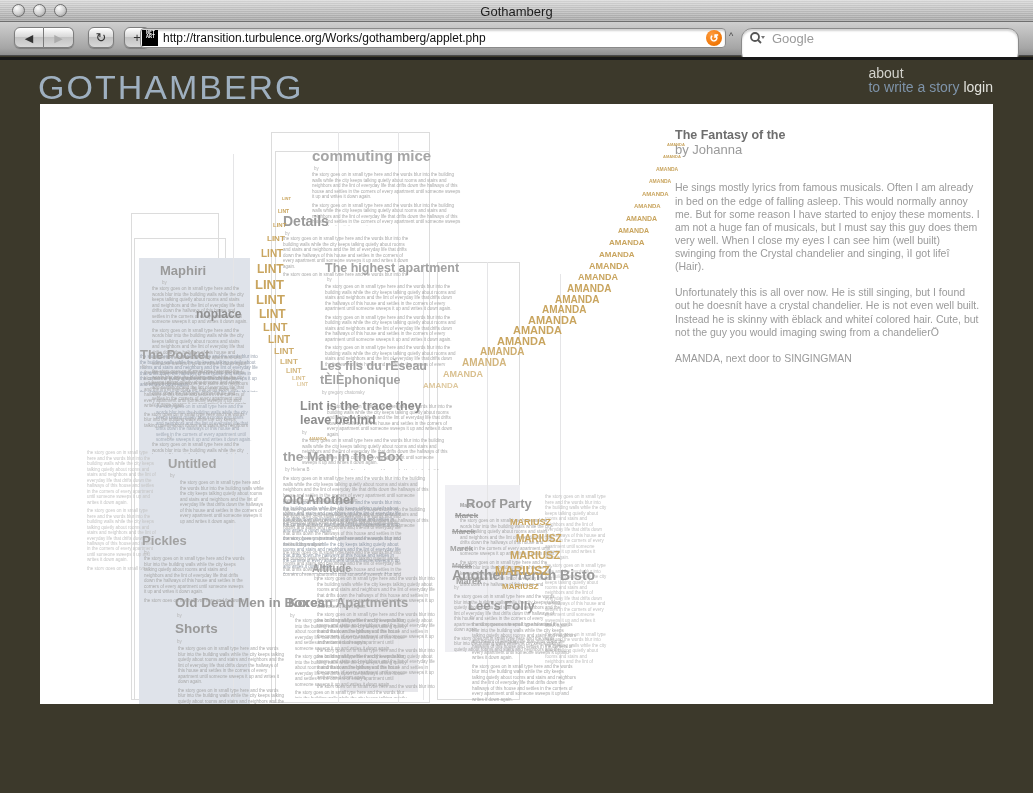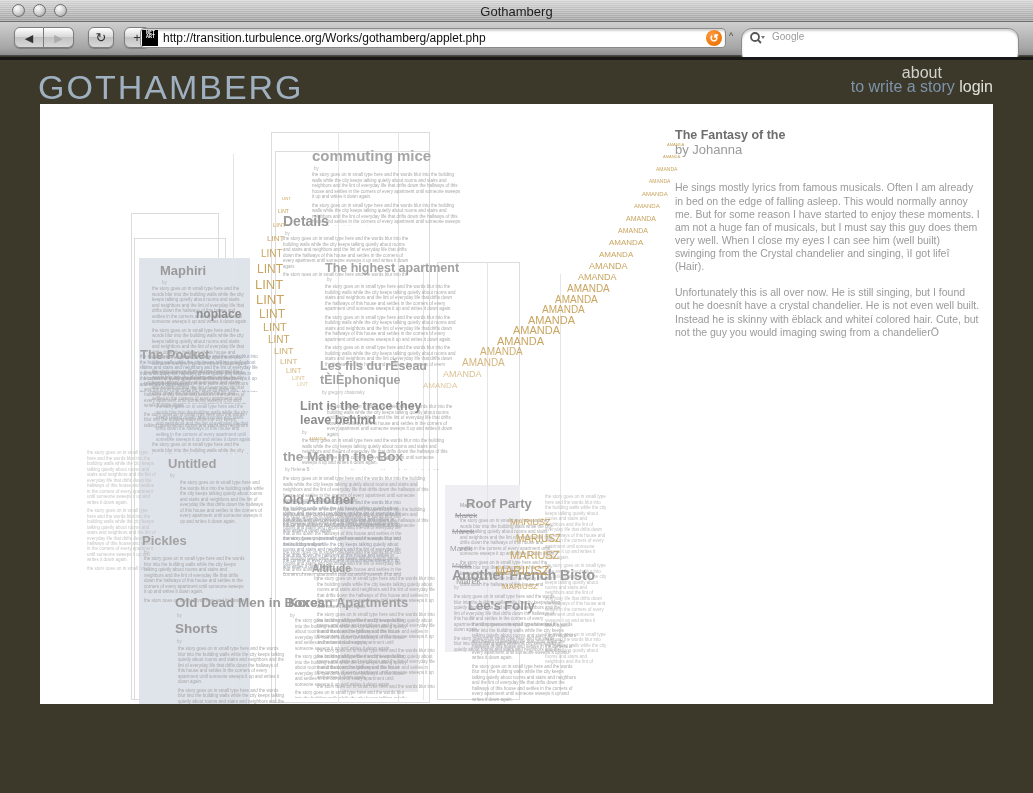--- a/index.html
+++ b/index.html
@@ -33,47 +33,47 @@
   .favicon { position:absolute; left:142px; top:8px; width:16px; height:16px; background:#000;
     color:#fff; font-family:"DejaVu Sans Mono", monospace; font-weight:bold;
     text-align:center; overflow:hidden; }
   .favicon .fv { font-size:9px; line-height:8px; transform:scale(.55); transform-origin:50% 0; width:180%; margin-left:-40%; }
   .snapback { position:absolute; left:706px; top:8px; width:16px; height:16px; border-radius:50%;
     background:radial-gradient(circle at 35% 30%, #ff9c3f, #ef7505 70%);
     color:#fff; font-size:11px; line-height:16px; text-align:center; font-weight:bold; }
   .caret { position:absolute; left:729px; top:9px; font-size:9px; color:#444; }
   .search-pill { position:absolute; left:741px; top:6px; width:278px; height:36px; background:#fff;
     border:1px solid #8a8a8a; border-radius:11px; box-shadow:inset 0 2px 2px rgba(0,0,0,.18);
-    font-size:10px; color:#9b9b9b; padding:2px 10px 4px 30px; }
+    font-size:13px; color:#9b9b9b; padding:2px 10px 4px 30px; }
   .mag { position:absolute; left:749px; top:9px; }
   .chrome-sep { position:absolute; left:0; top:57px; width:1033px; height:3px; background:#181818; }
 
   
   .page { position:absolute; left:0; top:60px; width:1033px; height:733px; background:#3c392b; }
   .logo { position:absolute; left:38px; top:8px; font-size:34px; letter-spacing:2px;
     color:#9fb0c0; font-family:"Liberation Sans", sans-serif; }
-  .hdr-links { position:absolute; right:40px; top:6px; text-align:center; font-size:16px; line-height:14px; }
+  .hdr-links { position:absolute; right:40px; top:6px; text-align:left; font-size:14px; line-height:14px; }
   .lnk-about { color:#d3d3cd; }
   .lnk-write { color:#7e93a9; }
   .lnk-login { color:#e2e2dc; }
   .hdr-links a { text-decoration:none; cursor:pointer; }
 
   .canvas { position:absolute; left:40px; top:44px; width:953px; height:600px; background:#fff; overflow:hidden; }
 
   .outline-rect { position:absolute; border:1px solid #dcdcdc; background:transparent; }
   .fill-rect { position:absolute; }
   .vline { position:absolute; width:1px; background:#e5e5e7; }
 
   .s-title { position:absolute; font-weight:bold; white-space:nowrap; line-height:1.1; }
   .s-byline { position:absolute; color:#b5b5b5; font-size:9px; transform:scale(.5); transform-origin:0 0; white-space:nowrap; }
   .micro { position:absolute; overflow:hidden; }
   .micro .in { font-size:9px; line-height:1.22; transform:scale(.5); transform-origin:0 0; width:200%; color:inherit; }
   .micro .in p { margin-bottom:6px; }
 
-  .scatter { position:absolute; font-weight:normal; white-space:nowrap; line-height:1; }
+  .scatter { position:absolute; font-weight:bold; white-space:nowrap; line-height:1; }
 
   .panel { position:absolute; left:635px; top:24px; width:305px; }
   .panel-title { font-size:12.5px; font-weight:bold; color:#6e6e6e; line-height:1.15; }
   .panel-by { font-size:13px; color:#9a9a9a; margin-bottom:24px; }
   .panel p { font-size:10.5px; line-height:1.25; color:#9a9a9a; margin-bottom:13px; }
 </style>
 </head>
 <body>
 
 <div class="titlebar brush">
@@ -121,20 +121,21 @@
 
   <div class="canvas" id="canvas">
     <div class="panel">
       <div class="panel-title">
         <div>The Fantasy of the</div>
       </div>
       <div class="panel-by">by Johanna</div>
       <div id="panel-paras">
           <p>He sings mostly lyrics from famous musicals. Often I am already in bed on the edge of falling asleep. This would normally annoy me. But for some reason I have started to enjoy these moments. I am not a huge fan of musicals, but I must say this guy does them very well. When I close my eyes I can see him (well built) swinging from the Crystal chandelier and singing, ìI got lifeî (Hair).</p>
           <p>Unfortunately this is all over now. He is still singing, but I found out he doesnít have a crystal chandelier. He is not even well built. Instead he is skinny with ëblack and whiteí colored hair. Cute, but not the guy you would imaging swing from a chandelierÖ</p>
+          <p>AMANDA, next door to SINGINGMAN</p>
         </div>
     </div>
   <div class="outline-rect" style="left: 91px; top: 109px; width: 88px; height: 487px;"></div>
       <div class="outline-rect" style="left: 94px; top: 134px; width: 92px; height: 462px;"></div>
       <div class="outline-rect" style="left: 231px; top: 28px; width: 159px; height: 571px;"></div>
       <div class="outline-rect" style="left: 235px; top: 47px; width: 155px; height: 552px;"></div>
       <div class="outline-rect" style="left: 397px; top: 158px; width: 83px; height: 438px;"></div>
       <div class="fill-rect" style="left: 99px; top: 154px; width: 111px; height: 446px; background: rgb(223, 227, 234);"></div>
       <div class="fill-rect" style="left: 300px; top: 376px; width: 78px; height: 212px; background: rgb(231, 231, 235);"></div>
       <div class="fill-rect" style="left: 405px; top: 381px; width: 75px; height: 167px; background: rgb(239, 239, 243);"></div>

